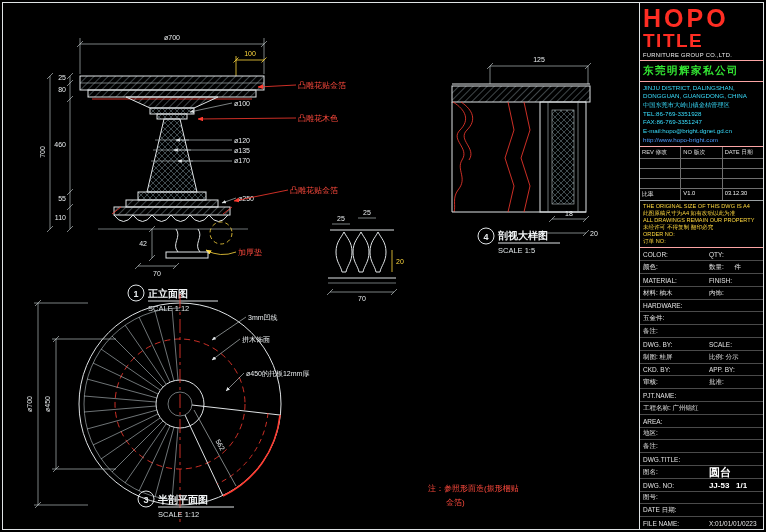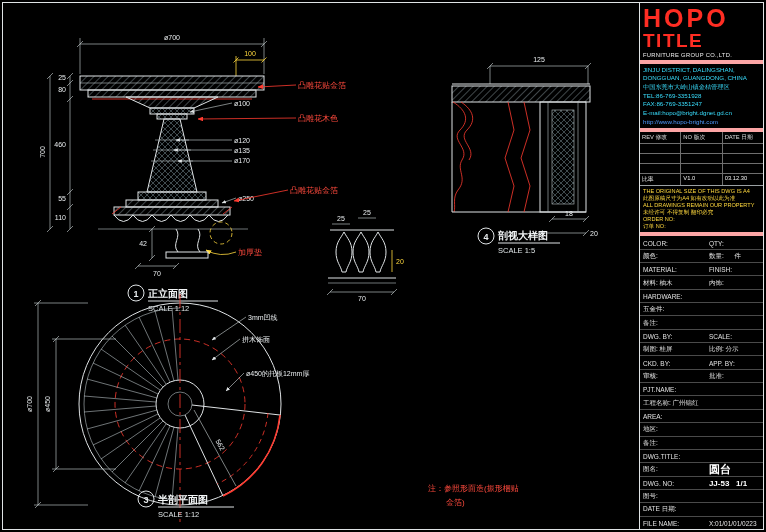--- a/index.html
+++ b/index.html
@@ -17,21 +17,21 @@
   .fX{fill:url(#hatchX)}
   text.tW{fill:#e8ecee;font-size:7px}
   text.tY{fill:#ffd83d;font-size:7px}
   text.tR{fill:#ff4a3d;font-size:8px}
   text.tNum{fill:#e8ecee;font-size:9px;font-weight:bold}
   text.tTitle{fill:#f2f5f6;font-size:10px;font-weight:bold}
   text.tScale{fill:#dfe5e7;font-size:7.5px}
 
   #tb{position:absolute;left:640px;top:3px;width:123px;height:526px;display:flex;
       flex-direction:column;color:#ddd}
-  .tb-sec{border-bottom:4px solid #fca5a5;padding:2px 3px}
+  .tb-sec{border-bottom:1px solid #fca5a5;padding:2px 3px}
   .tb-logo{text-align:left;padding-top:4px}
   .hopo{font-size:25px;font-weight:bold;color:#ff2d23;letter-spacing:3px;line-height:.95}
   .bright{font-size:19px;font-weight:bold;color:#ff2d23;letter-spacing:1.5px;line-height:1}
   .sub{font-size:5.8px;color:#eee;letter-spacing:.3px;margin-top:2px}
   .company{color:#32e532;font-size:10.5px;font-weight:bold;letter-spacing:1.5px;padding:3px}
   .addr{font-size:6.2px;color:#39dfff;line-height:1.4}
   .addr .web{color:#4f9bff}
   .rev{padding:0;border:0;border-bottom:1px solid #9aa0a3}
   .rrow{display:flex;border-bottom:1px solid #6e6e6e}
   .rrow:last-child{border-bottom:none}
@@ -253,20 +253,21 @@
     <text x="446" y="505" class="tR">金箔)</text>
   </g>
 </svg>
 
 <div id="tb">
   <div class="tb-sec tb-logo">
     <div class="hopo">HOPO</div>
     <div class="bright">TITLE</div>
     <div class="sub">FURNITURE GROUP CO.,LTD.</div>
   </div>
+  <div class="tb-sec company">东莞明辉家私公司</div>
   <div class="tb-sec addr">
     <div>JINJU DISTRICT, DALINGSHAN,</div>
     <div>DONGGUAN, GUANGDONG, CHINA</div>
     <div>中国东莞市大岭山镇金桔管理区</div>
     <div>TEL:86-769-3351928</div>
     <div>FAX:86-769-3351247</div>
     <div>E-mail:hopo@bright.dgnet.gd.cn</div>
     <div class="web">http://www.hopo-bright.com</div>
   </div>
   <div class="tb-sec rev">

